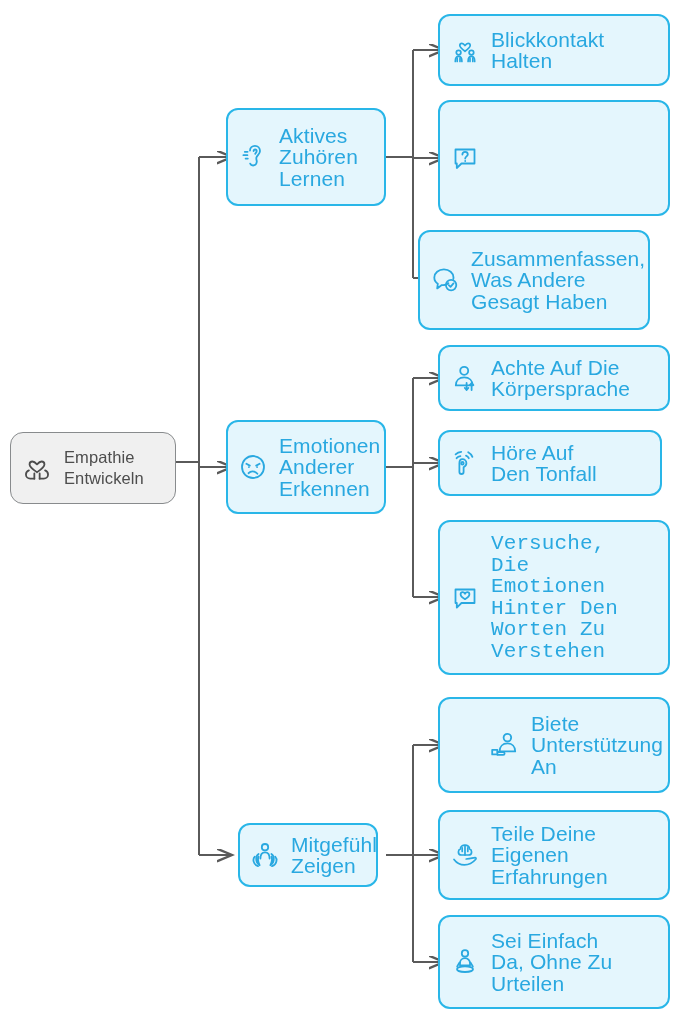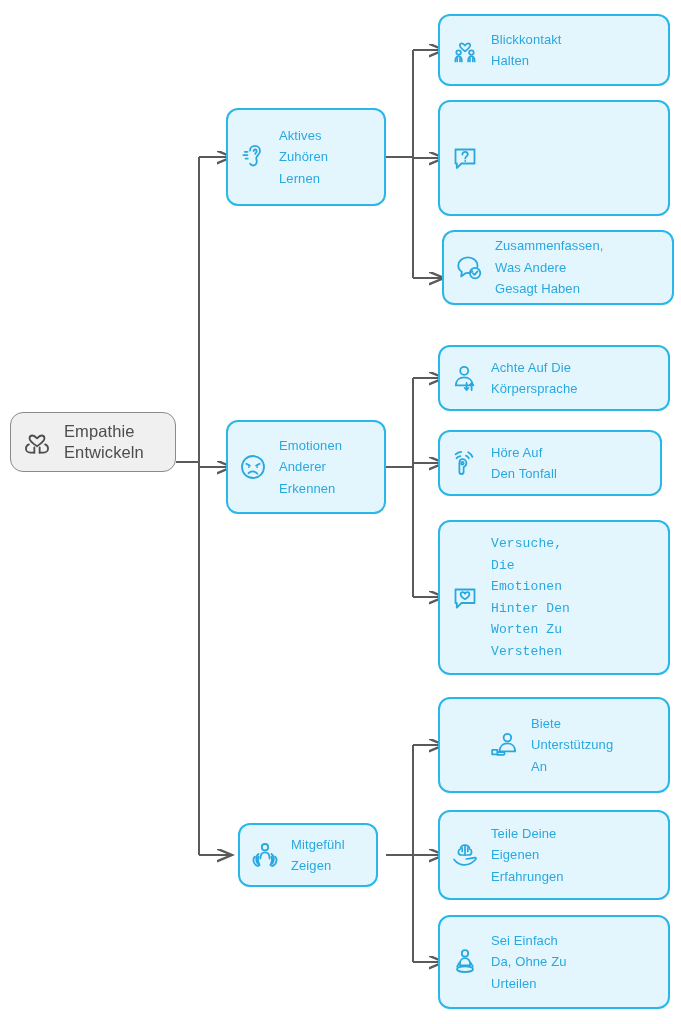--- a/index.html
+++ b/index.html
@@ -40,21 +40,21 @@
   .node .ico {
     flex: 0 0 auto;
     width: 34px; height: 34px;
     margin-right: 9px;
     display: flex;
     align-items: center;
     justify-content: center;
   }
   .node.root .ico { width: 36px; height: 36px; }
   .node .lbl {
-    font-size: 13px;
+    font-size: 21px;
     line-height: 21.5px;
     letter-spacing: 0.1px;
     white-space: pre-line;
   }
   .node.root .lbl {
     color: #4d4d4d;
     font-size: 16.5px;
   }
   .node.branch .lbl, .node.leaf .lbl {
     color: #29a8e0;
@@ -95,21 +95,21 @@
       <path d="M413,597 L444,597" marker-end="url(#arrow)"></path>
 
       <path d="M386,855 L413,855"></path>
       <path d="M413,745 L413,962"></path>
       <path d="M413,745 L444,745" marker-end="url(#arrow)"></path>
       <path d="M413,855 L444,855" marker-end="url(#arrow)"></path>
       <path d="M413,962 L444,962" marker-end="url(#arrow)"></path>
     </g>
   </svg>
 
-  <div class="node root" style="left:10px; top:412px; width:166px; height:60px;">
+  <div class="node root" style="left:10px; top:432px; width:166px; height:72px;">
     <span class="ico">
       <svg width="34" height="34" viewBox="0 0 32 32" fill="none" stroke="#4d4d4d" stroke-width="1.7" stroke-linecap="round" stroke-linejoin="round">
         <path d="M16 12.6 C16 12.6 13.6 9.9 11.7 9.9 C10.1 9.9 9 11.1 9 12.6 C9 15.1 12.6 17.6 16 20 C19.4 17.6 23 15.1 23 12.6 C23 11.1 21.9 9.9 20.3 9.9 C18.4 9.9 16 12.6 16 12.6 Z"></path>
         <path d="M8.4 18.2 C6.8 18.8 5.6 20.3 5.6 22.1 C5.6 24.3 7.4 26 9.6 26 L13.5 26"></path>
         <path d="M23.6 18.2 C25.2 18.8 26.4 20.3 26.4 22.1 C26.4 24.3 24.6 26 22.4 26 L18.5 26"></path>
         <path d="M13.5 26 L13.5 21.2 M18.5 26 L18.5 21.2"></path>
       </svg>
     </span>
     <span class="lbl">Empathie
 Entwickeln</span>
@@ -147,21 +147,21 @@
   <div class="node leaf" style="left:438px; top:100px; width:232px; height:116px;">
     <span class="ico">
       <svg width="32" height="32" viewBox="0 0 32 32" fill="none" stroke="#29a8e0" stroke-width="1.8" stroke-linecap="round" stroke-linejoin="round">
         <path d="M6.5 7.5 L25.5 7.5 L25.5 21.5 L12.5 21.5 L7.8 26 L7.8 21.5 L6.5 21.5 Z"></path>
         <path d="M13.4 12.6 C13.4 11 14.6 9.9 16.1 9.9 C17.6 9.9 18.8 11 18.8 12.4 C18.8 14.3 16.2 14.6 16.2 16.6"></path>
         <circle cx="16.2" cy="19" r="0.9" fill="#29a8e0" stroke="none"></circle>
       </svg>
     </span>
   </div>
 
-  <div class="node leaf" style="left:442px; top:230px; width:232px; height:75px;">
+  <div class="node leaf" style="left:418px; top:230px; width:232px; height:100px;">
     <span class="ico">
       <svg width="32" height="32" viewBox="0 0 32 32" fill="none" stroke="#29a8e0" stroke-width="1.8" stroke-linecap="round" stroke-linejoin="round">
         <path d="M19.4 19.2 C17.8 20.6 15.4 21.4 12.8 21.1 L8.2 24.4 L8.8 19.8 C6.6 18.3 5.3 16 5.3 13.5 C5.3 9 9.6 5.4 14.9 5.4 C20.2 5.4 24.5 9 24.5 13.5 C24.5 14 24.4 14.5 24.3 15"></path>
         <circle cx="22.1" cy="21.1" r="5.2"></circle>
         <path d="M19.8 21.1 L21.5 22.8 L24.5 19.4"></path>
       </svg>
     </span>
     <span class="lbl">Zusammenfassen,
 Was Andere
 Gesagt Haben</span>

